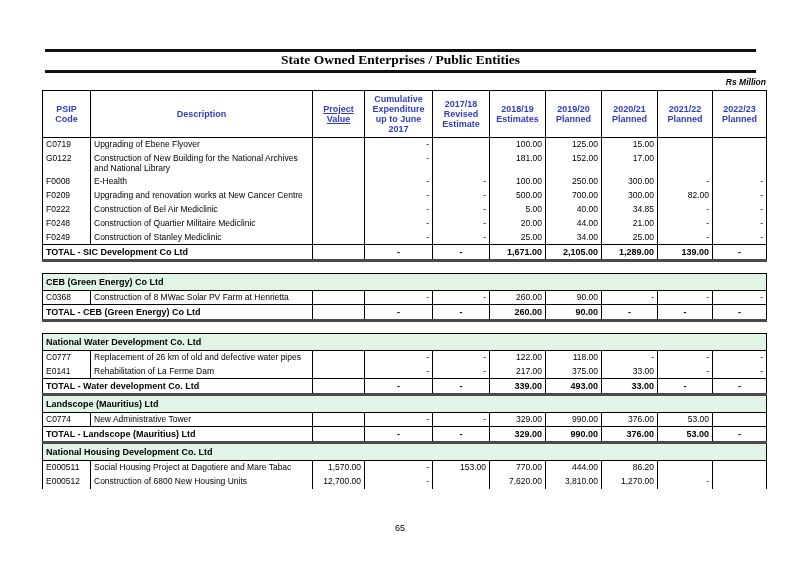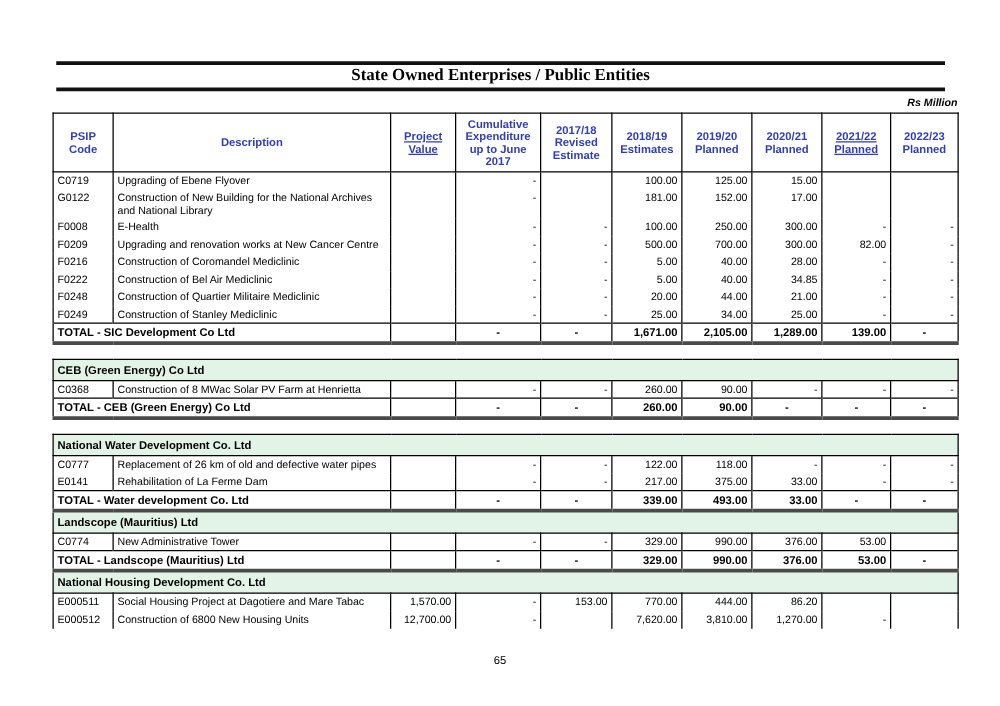--- a/index.html
+++ b/index.html
@@ -74,21 +74,21 @@
     <thead id="thead">
         <tr>
           <th style="color: rgb(47, 61, 190);">PSIP Code</th>
           <th style="color: rgb(47, 61, 190);">Description</th>
           <th style="color: rgb(47, 61, 190); text-decoration: underline;">Project Value</th>
           <th style="color: rgb(47, 61, 190);">Cumulative Expenditure up to June 2017</th>
           <th style="color: rgb(47, 61, 190);">2017/18 Revised Estimate</th>
           <th style="color: rgb(47, 61, 190);">2018/19 Estimates</th>
           <th style="color: rgb(47, 61, 190);">2019/20 Planned</th>
           <th style="color: rgb(47, 61, 190);">2020/21 Planned</th>
-          <th style="color: rgb(47, 61, 190); text-decoration: underline;">2021/22 Planned</th>
+          <th style="color: rgb(47, 61, 190);">2021/22 Planned</th>
           <th style="color: rgb(47, 61, 190);">2022/23 Planned</th>
         </tr>
       </thead>
     <tbody id="tbody">
         <tr class="item">
           <td class="code">C0719</td>
           <td class="desc">Upgrading of Ebene Flyover</td>
           <td class="num"></td>
           <td class="num">-</td>
           <td class="num"></td>
@@ -125,32 +125,20 @@
         <tr class="item">
           <td class="code">F0209</td>
           <td class="desc">Upgrading and renovation works at New Cancer Centre</td>
           <td class="num"></td>
           <td class="num">-</td>
           <td class="num">-</td>
           <td class="num">500.00</td>
           <td class="num">700.00</td>
           <td class="num">300.00</td>
           <td class="num">82.00</td>
-          <td class="num">-</td>
-        </tr>
-        <tr class="item">
-          <td class="code">F0216</td>
-          <td class="desc">Construction of Coromandel Mediclinic</td>
-          <td class="num"></td>
-          <td class="num">-</td>
-          <td class="num">-</td>
-          <td class="num">5.00</td>
-          <td class="num">40.00</td>
-          <td class="num">28.00</td>
-          <td class="num">-</td>
           <td class="num">-</td>
         </tr>
         <tr class="item">
           <td class="code">F0222</td>
           <td class="desc">Construction of Bel Air Mediclinic</td>
           <td class="num"></td>
           <td class="num">-</td>
           <td class="num">-</td>
           <td class="num">5.00</td>
           <td class="num">40.00</td>

